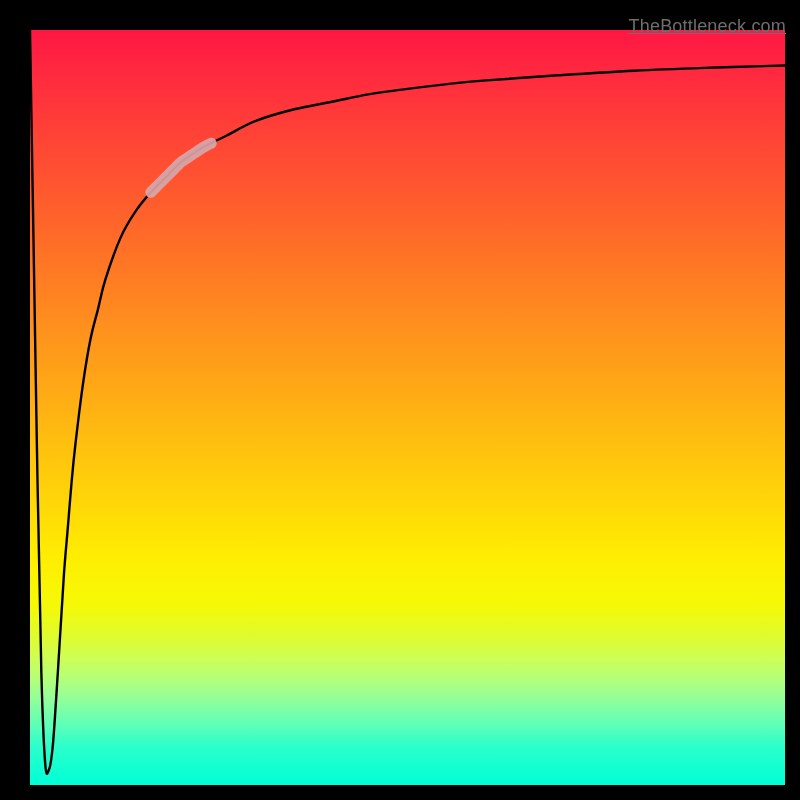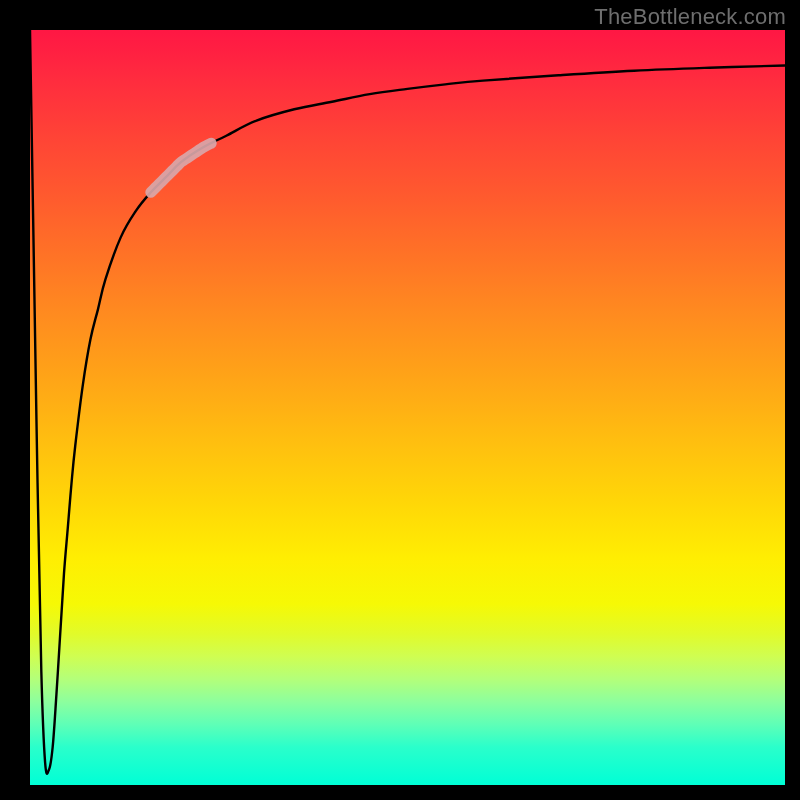--- a/index.html
+++ b/index.html
@@ -41,27 +41,28 @@
       #cffe52 83%,
       #b3ff7a 86%,
       #8cff9e 89%,
       #5effb7 92%,
       #2affcb 95%,
       #00ffd6 100%
     );
   }
   .watermark {
     position: absolute;
-    top: 4px;
+    top: 16px;
     right: 14px;
     color: #6e6e6e;
-    font-size: 22px;
+    font-size: 18px;
     letter-spacing: 0.2px;
     font-weight: 400;
     user-select: none;
+    text-decoration: underline;
   }
   svg.curve {
     position: absolute;
     left: 0;
     top: 0;
     pointer-events: none;
   }
 </style>
 </head>
 <body>

